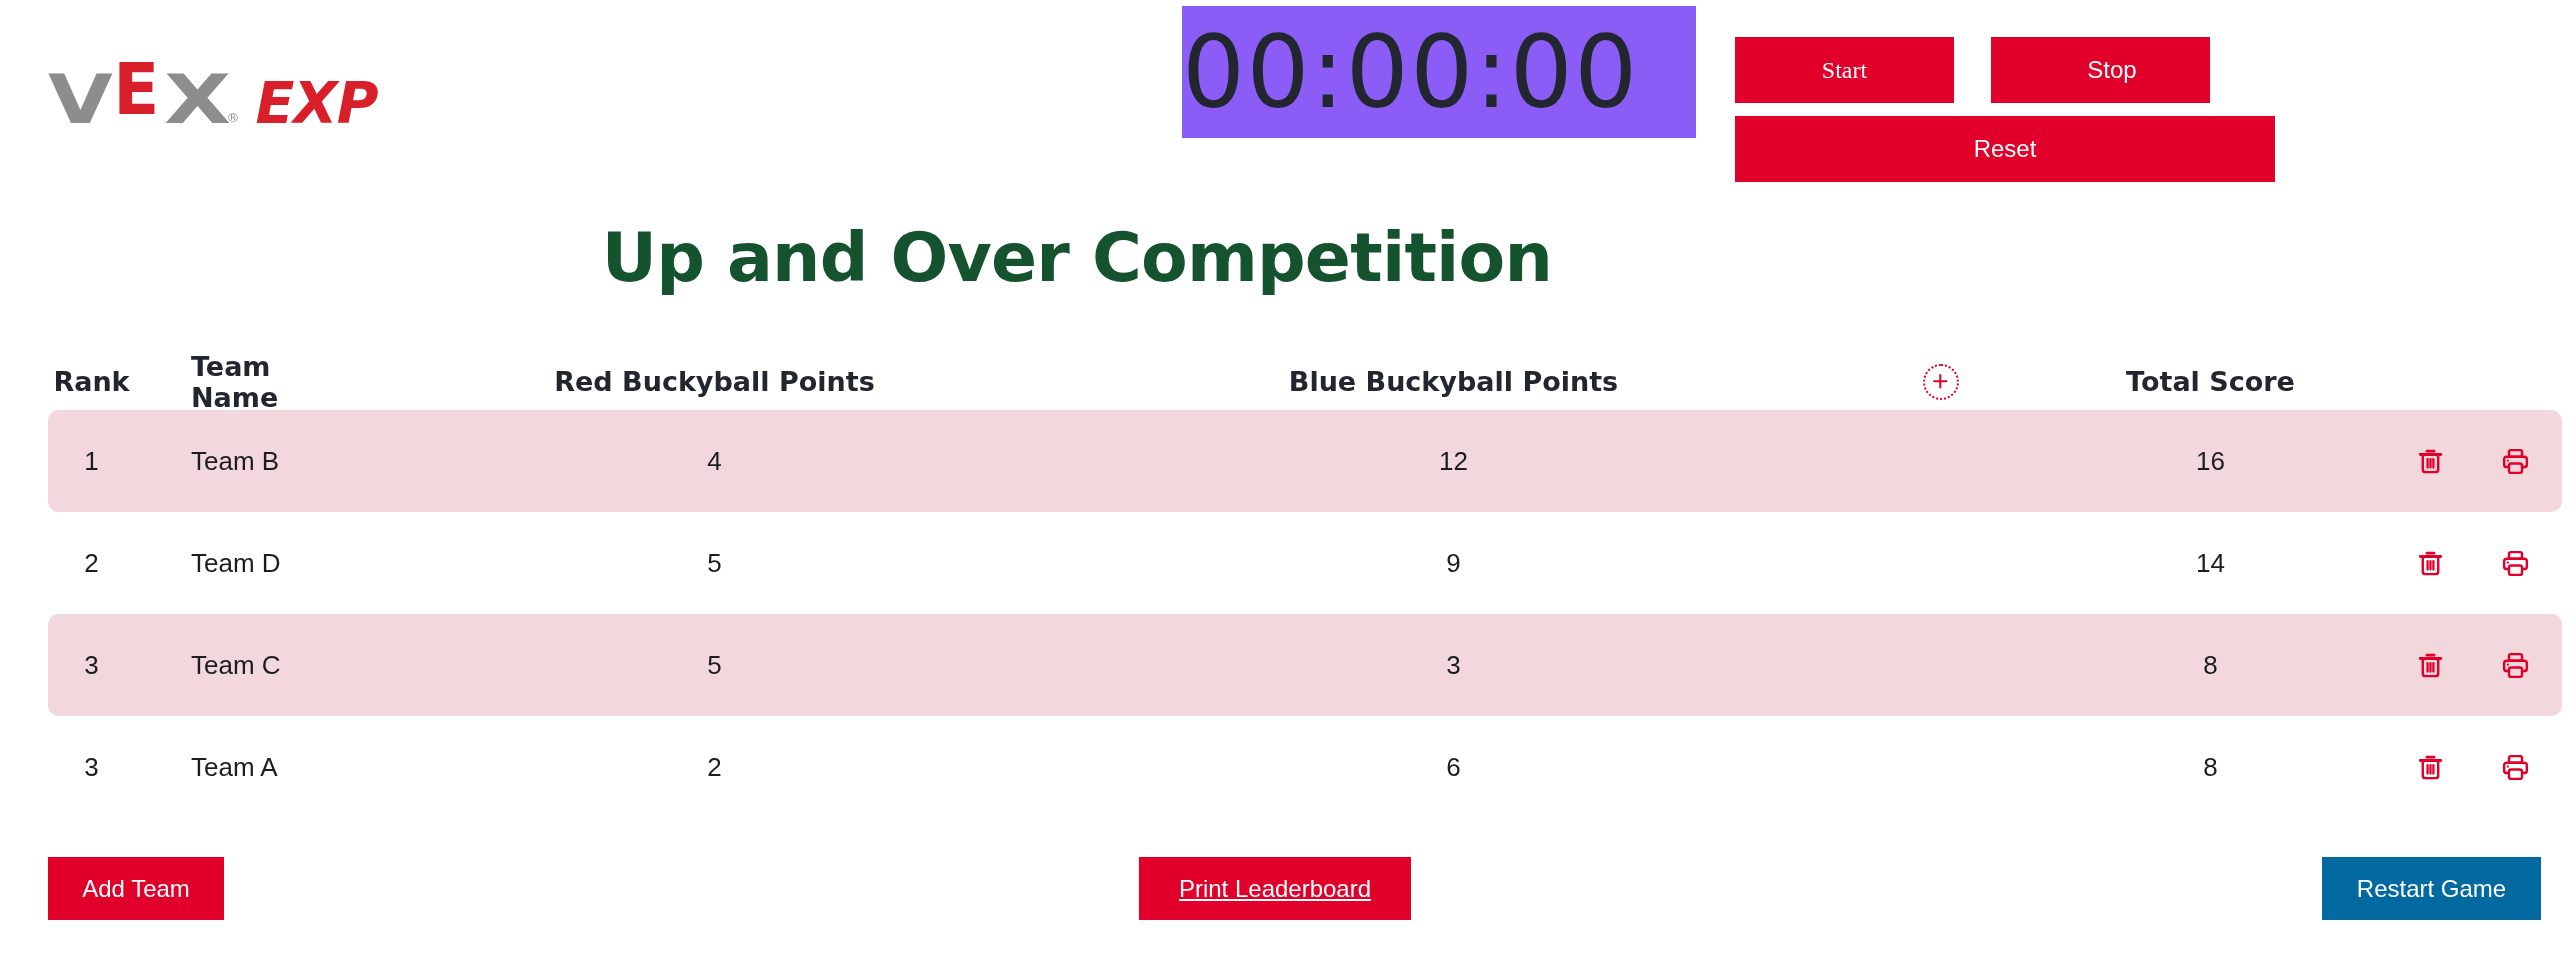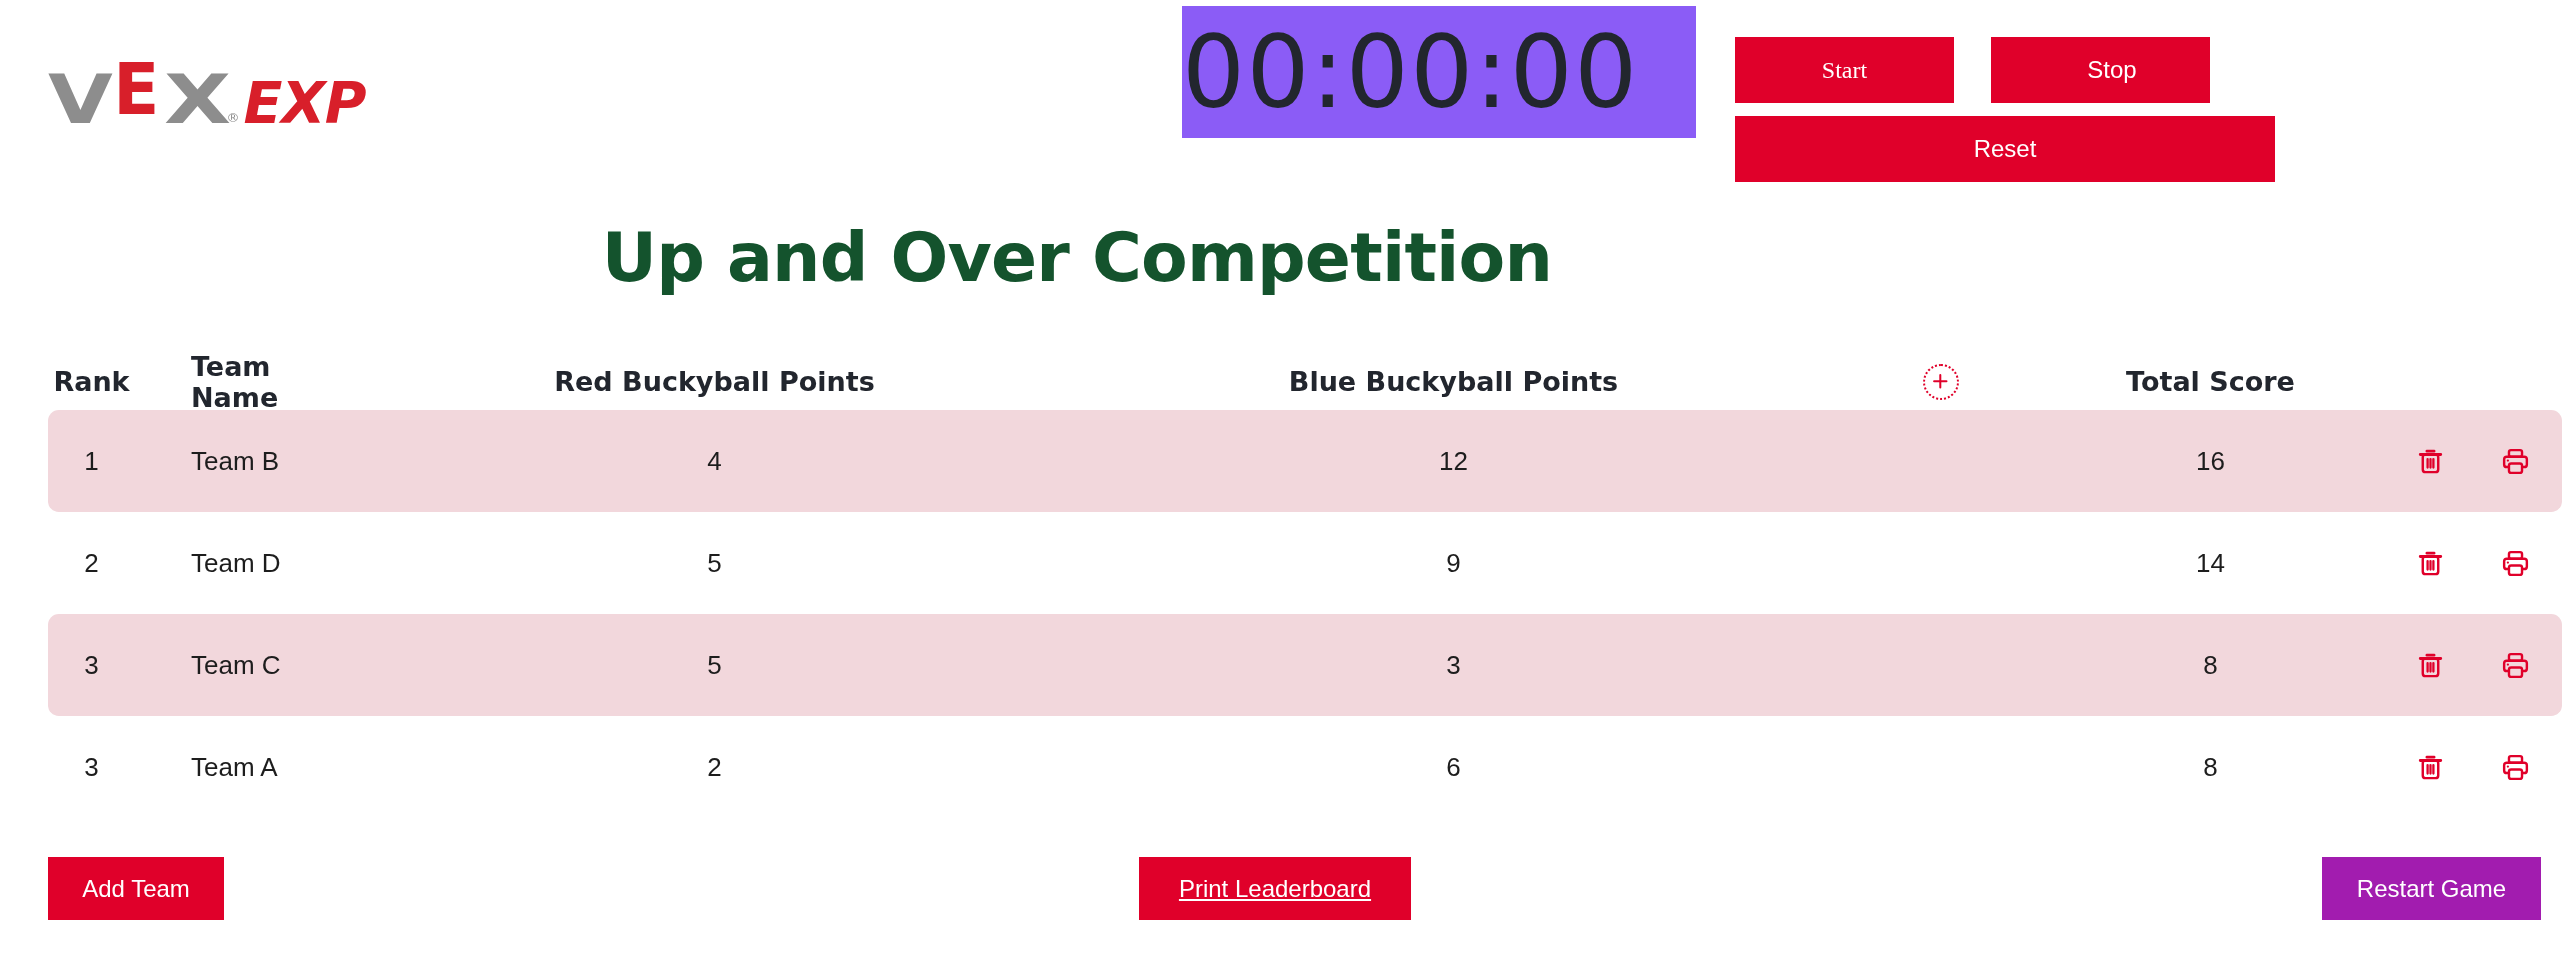--- a/index.html
+++ b/index.html
@@ -83,21 +83,21 @@
     top: -1.5px;
   }
   .logo-exp {
     font-family: "DejaVu Sans", sans-serif;
     font-size: 57px;
     font-weight: 700;
     font-style: italic;
     color: #d81f2a;
     line-height: 1;
     display: inline-block;
-    margin-left: 4px;
+    margin-left: 16px;
     letter-spacing: -0.8px;
   }
 
   
   .timer-box {
     position: absolute;
     left: 1182px;
     top: 6.2px;
     width: 514px;
     height: 132px;
@@ -262,21 +262,21 @@
     font-size: 24px;
     text-decoration: underline;
   }
   .btn-restart {
     position: absolute;
     left: 2322px;
     top: 0;
     width: 219px;
     height: 63px;
     font-size: 24px;
-    background: #a21caf;
+    background: #0369a1;
   }
 </style>
 </head>
 <body>
 
 <div class="page">
 
   <div class="topbar">
 
     <div class="logo">

